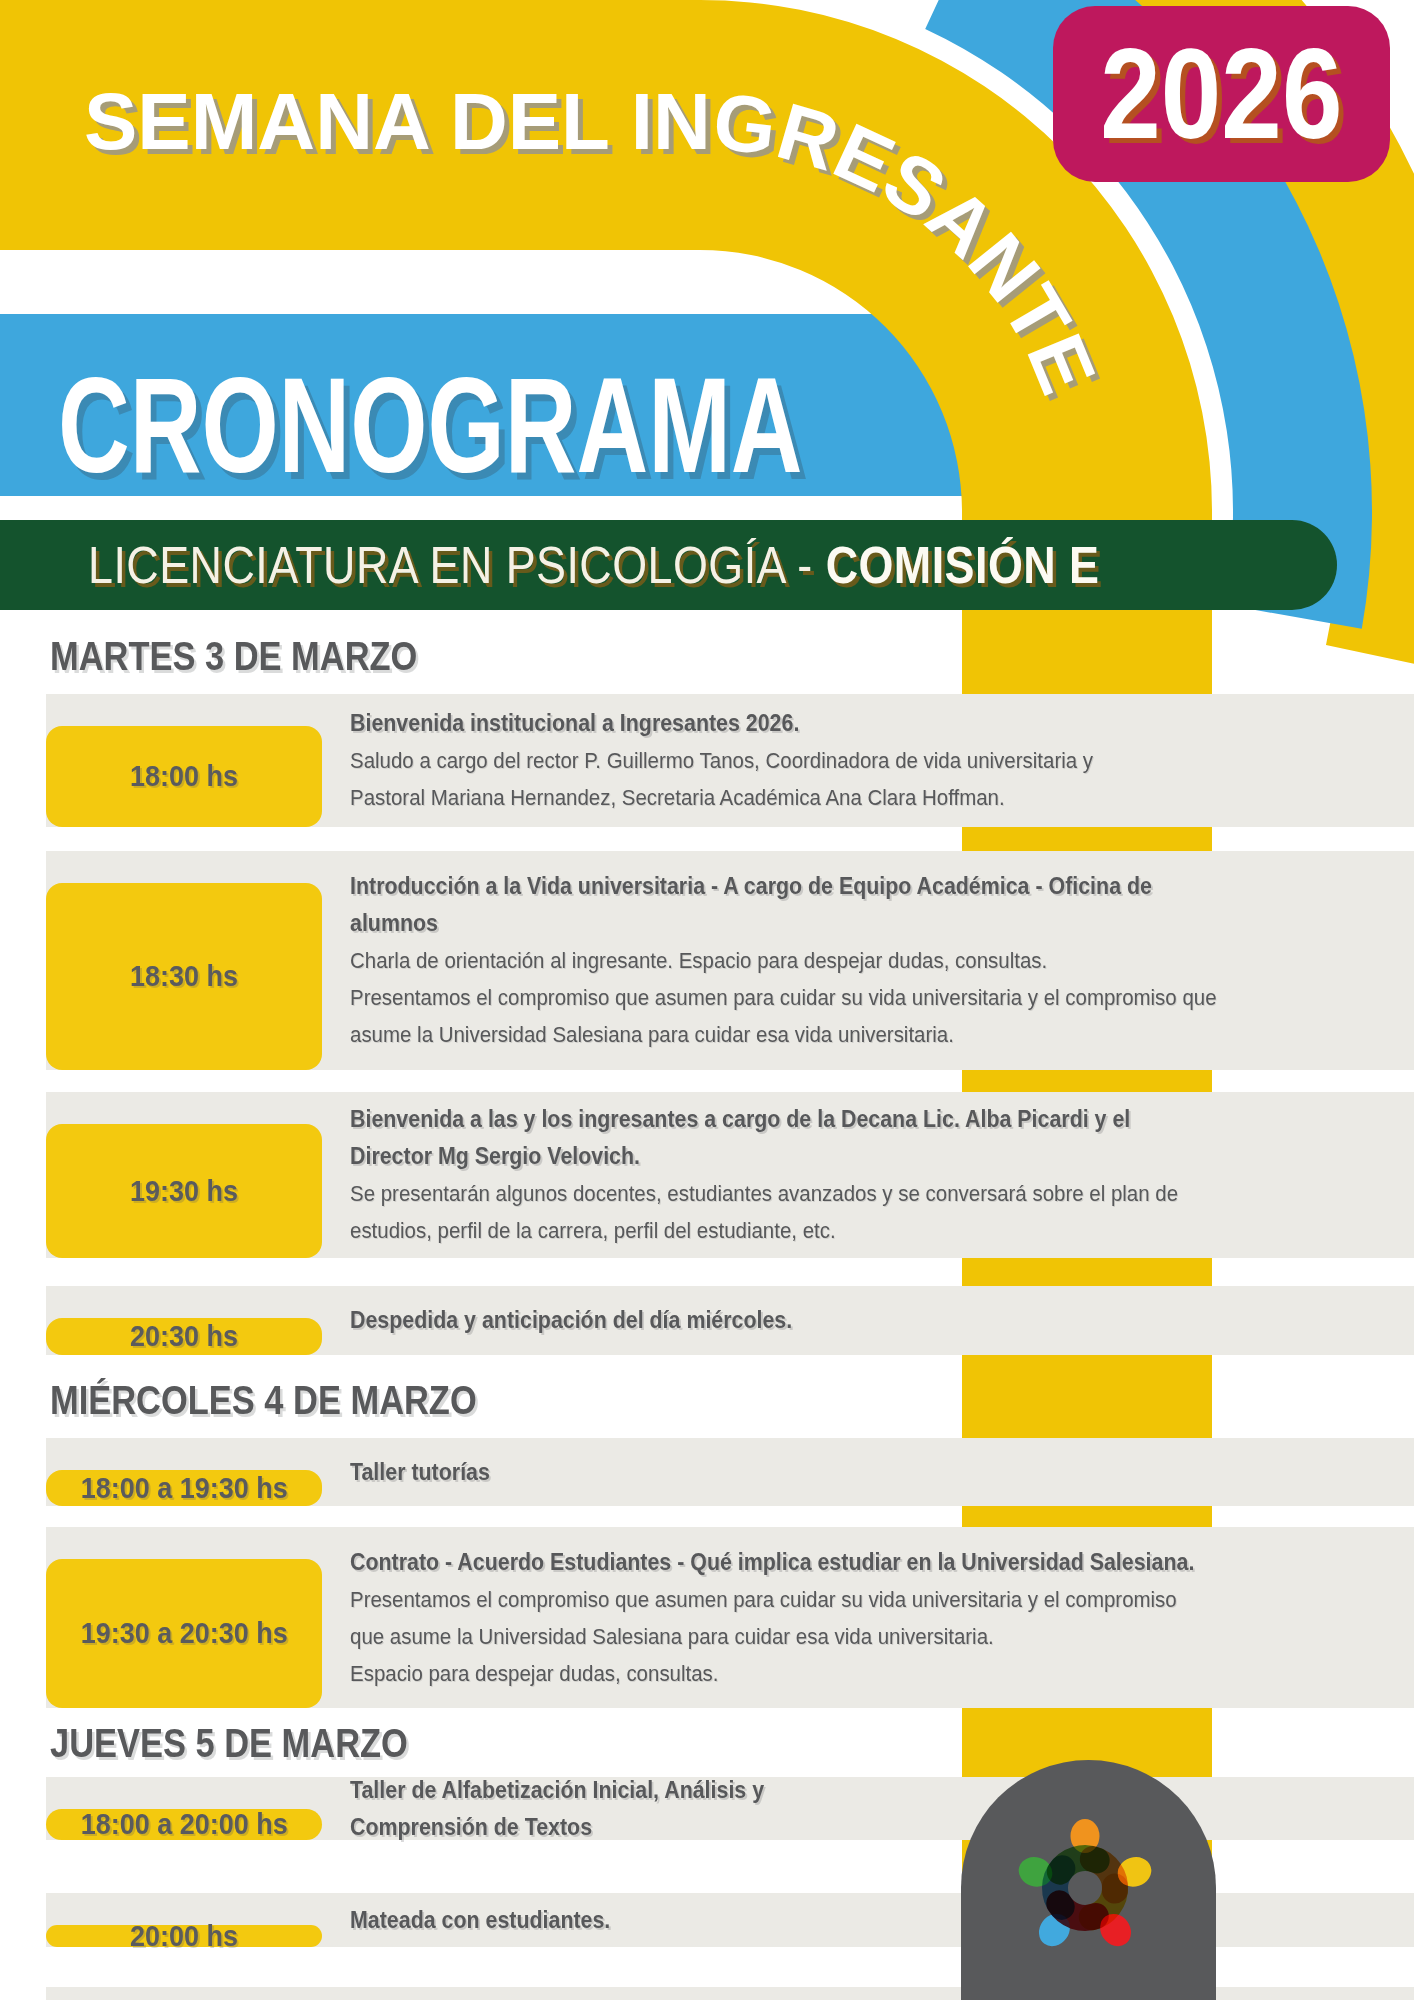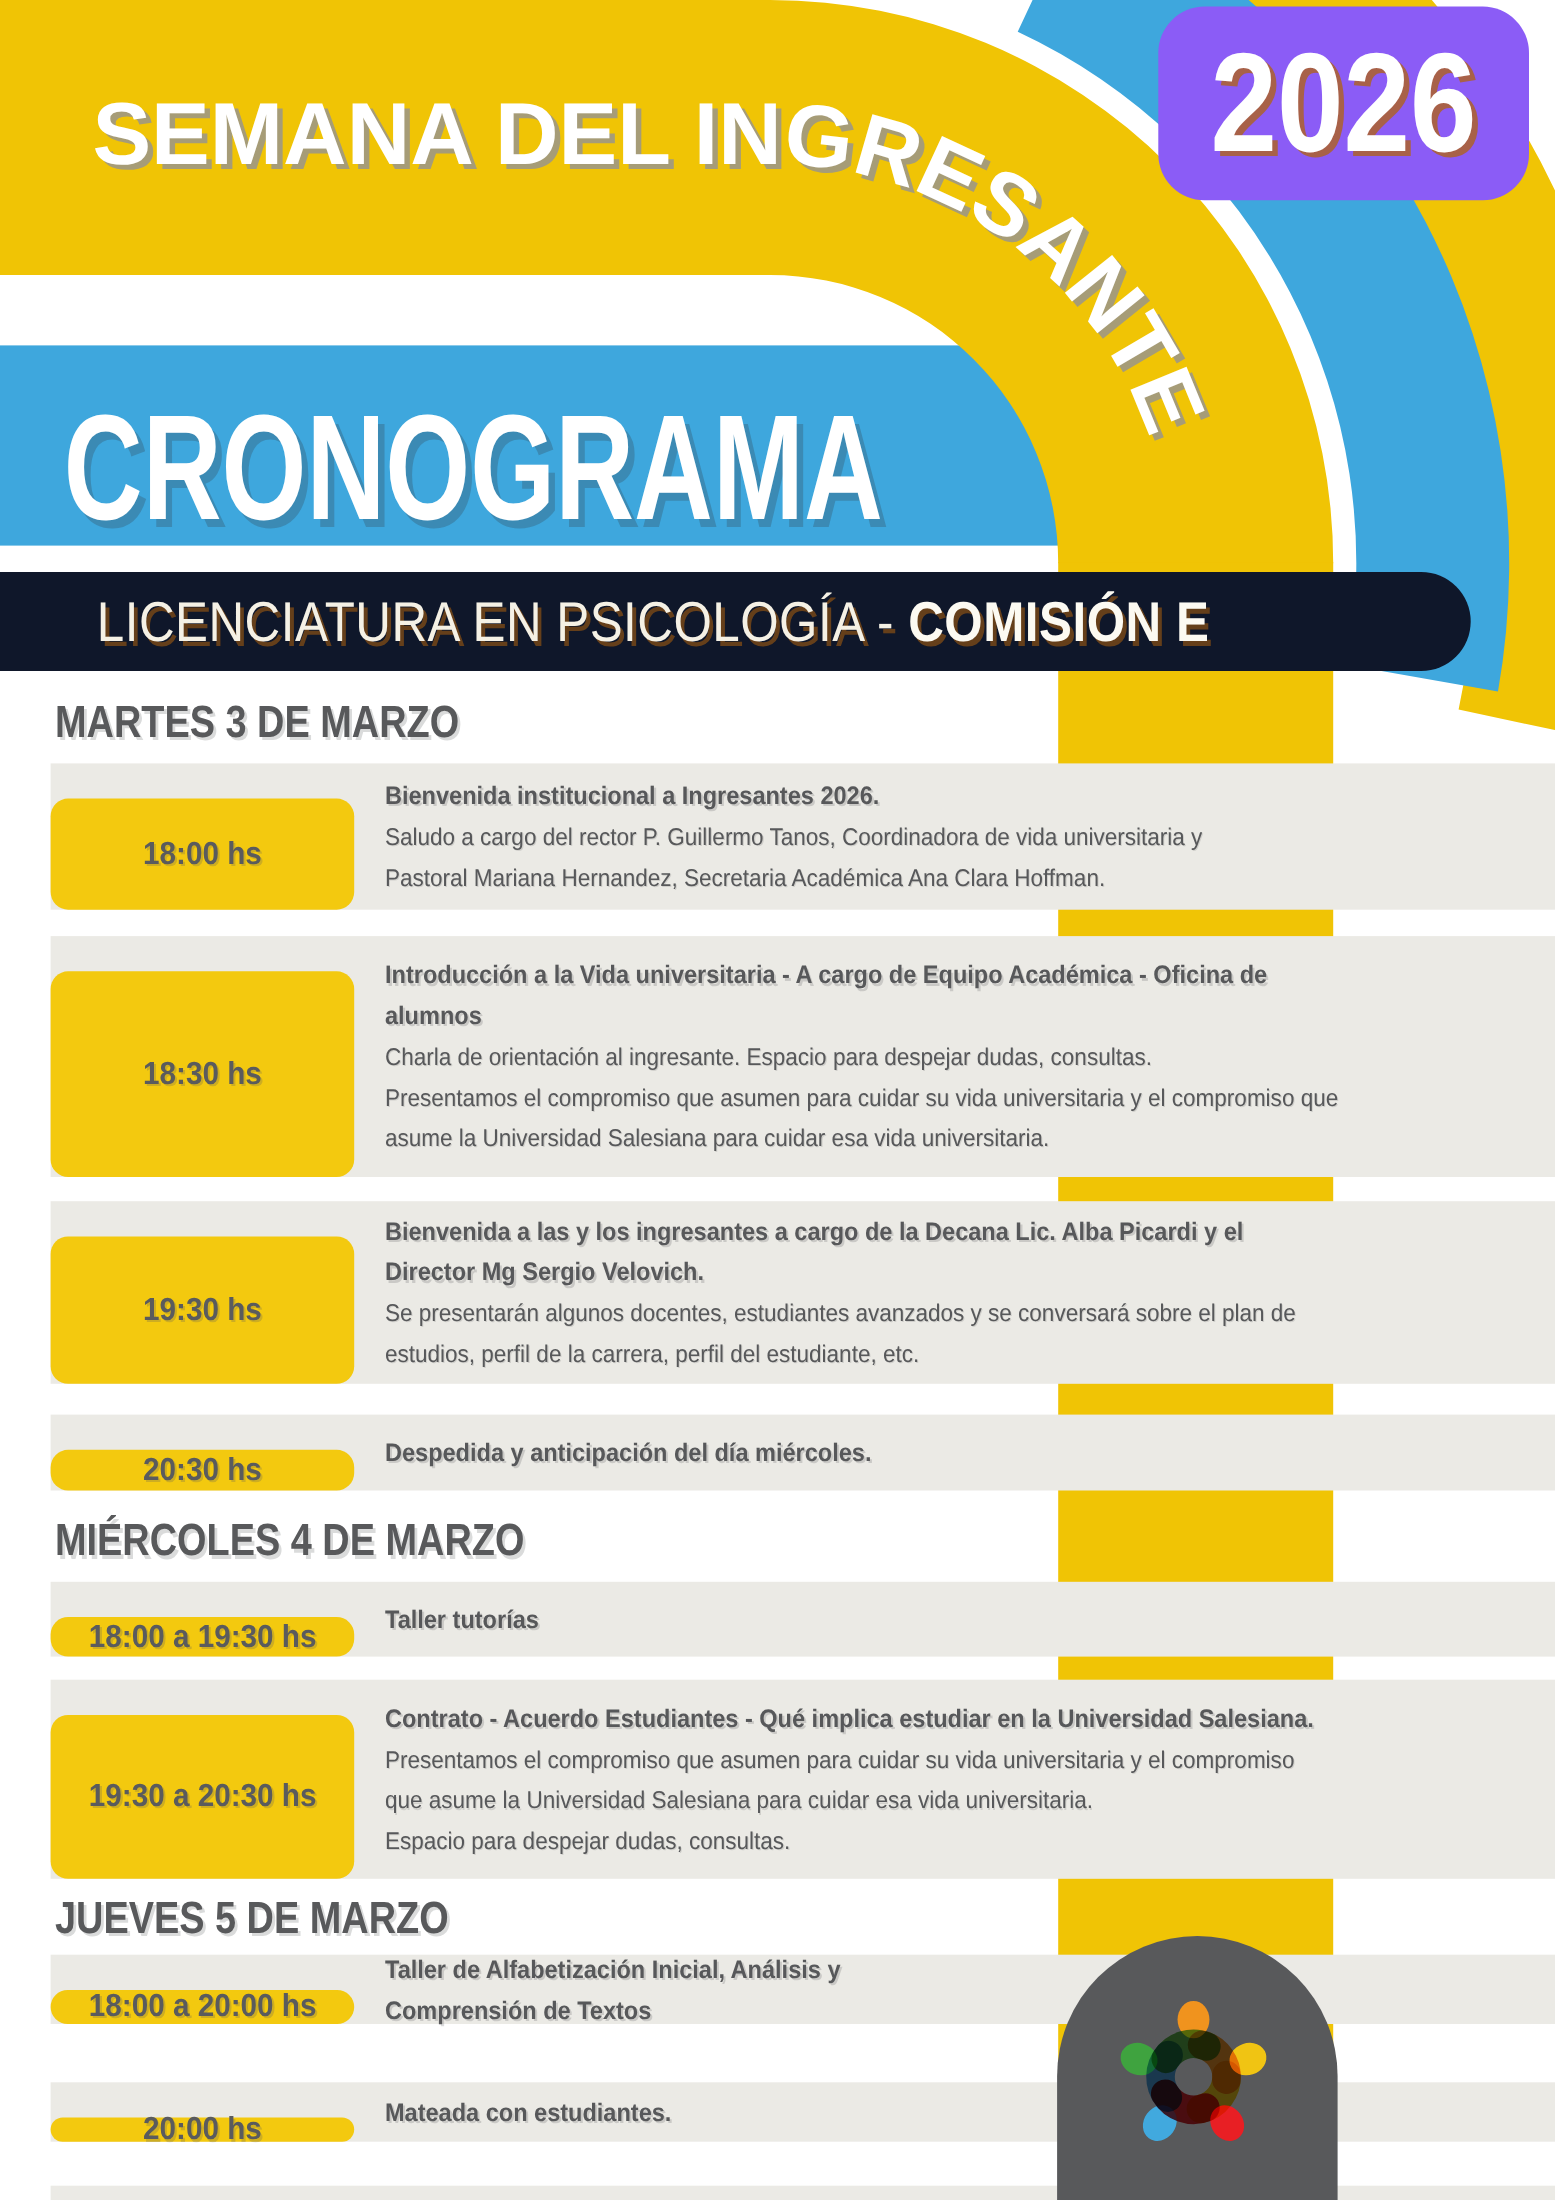--- a/index.html
+++ b/index.html
@@ -12,34 +12,34 @@
   
   .cronograma {
     position:absolute; left:58px; top:357px; z-index:2;
     font-size:136px; font-weight:bold; color:#ffffff; line-height:1; white-space:nowrap;
     transform:scaleX(.73); transform-origin:left top;
     text-shadow:8px 7px 0 rgba(56,110,140,.50);
   }
   
   .program-band {
     position:absolute; left:0; top:520px; width:1337px; height:90px; z-index:3;
-    background:#0f172a; border-radius:0 45px 45px 0;
+    background:#14532d; border-radius:0 45px 45px 0;
     display:flex; align-items:center;
   }
   .program-band .ptext {
     margin-left:88px; font-size:51px; color:#F5F1E5; letter-spacing:.5px;
     white-space:nowrap; transform:scaleX(.88); transform-origin:left center;
     text-shadow:4px 4px 0 rgba(173,96,12,.55); line-height:1;
   }
   .program-band .ptext b { color:#FCFAF2; }
 
   
   .year-badge {
     position:absolute; left:1053px; top:6px; width:337px; height:176px; z-index:3;
-    background:#8b5cf6; border-radius:42px;
+    background:#be185d; border-radius:42px;
     display:flex; align-items:center; justify-content:center;
   }
   .year-badge span {
     font-size:128px; font-weight:bold; color:#ffffff; line-height:1;
     transform:scaleX(.85); text-shadow:6px 5px 0 rgba(178,99,14,.75);
   }
 
   
   .day-heading {
     position:absolute; left:50px; z-index:2;

